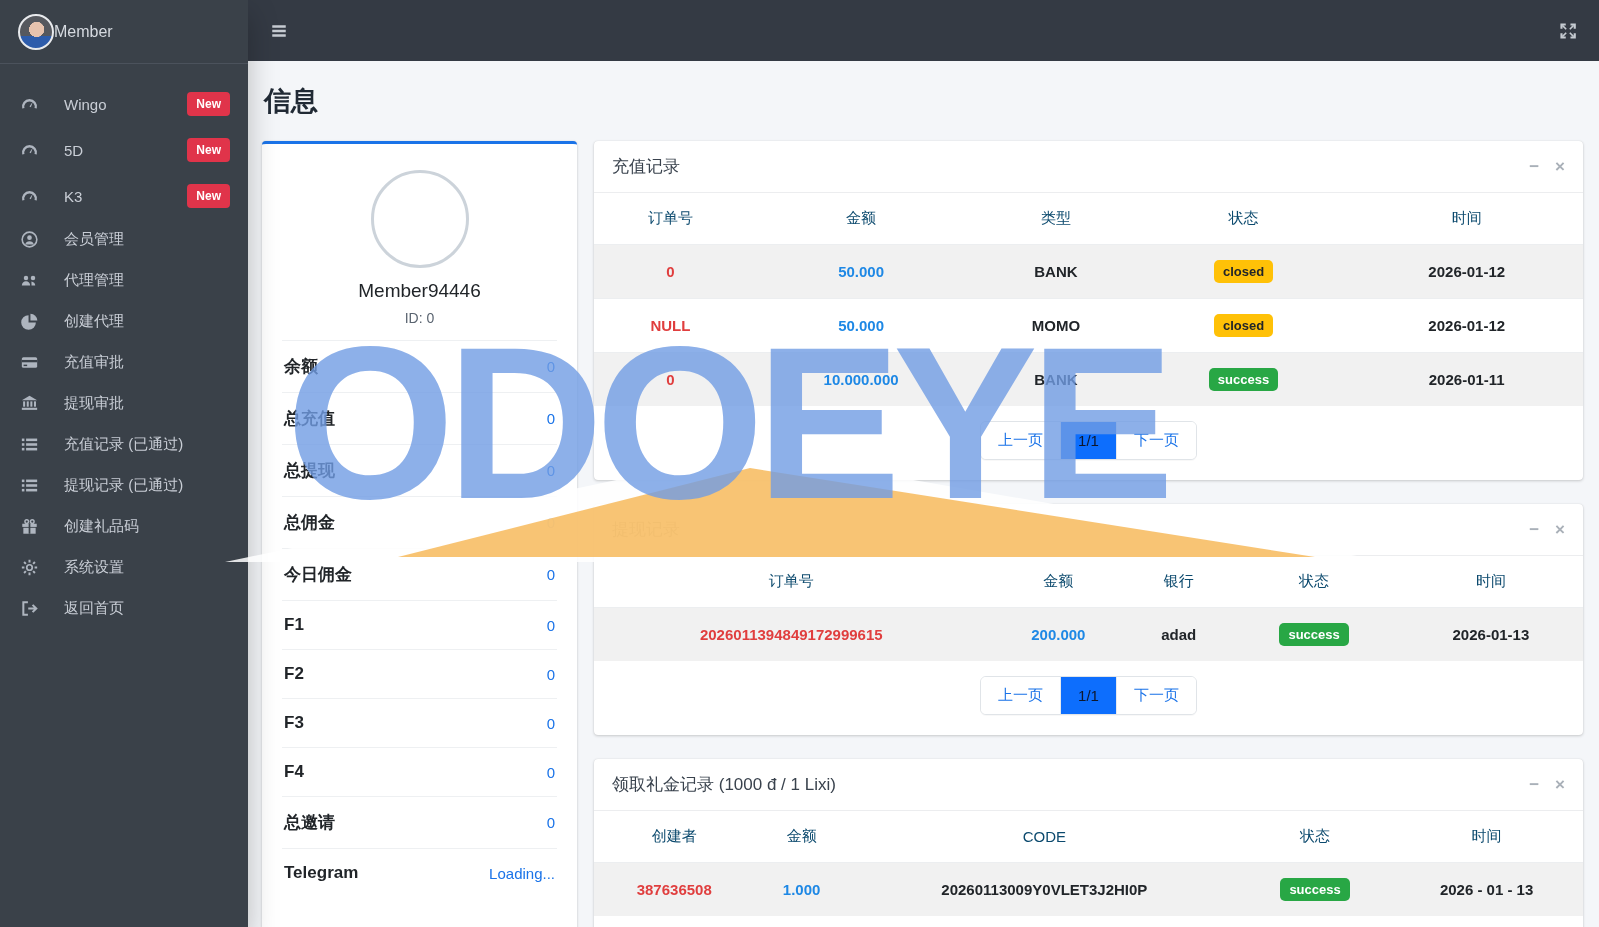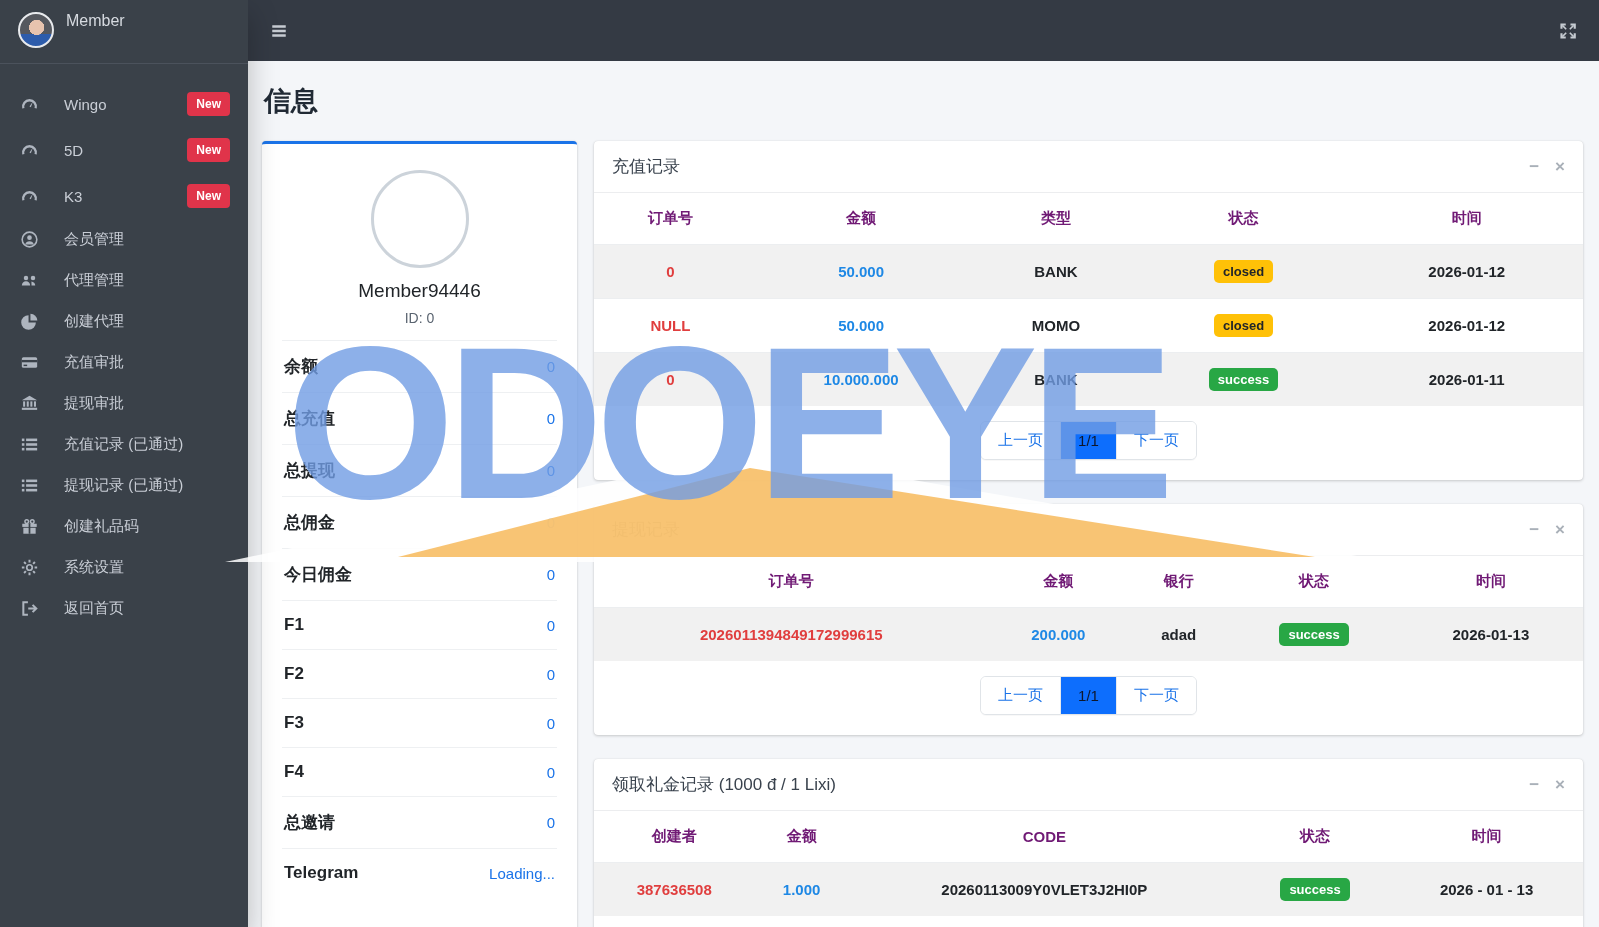--- a/index.html
+++ b/index.html
@@ -11,21 +11,21 @@
     overflow: hidden;
     color: #212529;
   }
   
   .sidebar {
     position: absolute; left: 0; top: 0; width: 248px; height: 100%;
     background: #3a4149; z-index: 20;
     box-shadow: 0 14px 28px rgba(0,0,0,.25);
   }
   .brand {
-    display: flex; gap: 12px;
+    display: flex; align-items: center; gap: 0;
     padding: 12px 16px 12px 18px; height: 64px;
     border-bottom: 1px solid #4b525c;
   }
   .brand-avatar {
     width: 36px; height: 36px; border-radius: 50%;
     border: 2px solid #e8eaed;
     background:
       radial-gradient(circle at 52% 42%, #e7c3ae 0 30%, transparent 31%),
       linear-gradient(180deg, #55585e 0 62%, #2d5cab 62% 100%);
   }
@@ -88,21 +88,21 @@
   
   .right-col { flex: 1; display: flex; flex-direction: column; gap: 24px; padding-bottom: 10px; }
   .card-header {
     display: flex; align-items: center; justify-content: space-between;
     padding: 14px 18px; border-bottom: 1px solid #ecedef;
   }
   .card-title { font-size: 17px; color: #39424d; }
   .card-tools { display: flex; gap: 16px; color: #a9b0b8; font-size: 17px; font-weight: bold; }
   .card-tools span { cursor: pointer; line-height: 1; }
   table { width: 100%; border-collapse: collapse; text-align: center; }
-  thead th { padding: 16px 8px; font-size: 15px; font-weight: 700; color: #701a75; }
+  thead th { padding: 16px 8px; font-size: 15px; font-weight: 400; color: #0c4a6e; }
   tbody td { padding: 15px 8px; font-size: 15px; border-top: 1px solid #eceef0; }
   tbody tr:nth-child(odd) { background: #f1f1f1; }
   .cell-order { color: #e03e3e; font-weight: 700; }
   .cell-amount { color: #1e88e5; font-weight: 700; }
   .cell-plain { color: #212529; font-weight: 700; }
   .cell-date { color: #212529; font-weight: 700; }
   .status-badge {
     display: inline-block; padding: 4px 9px; border-radius: 5px;
     font-size: 13px; font-weight: 700;
   }

